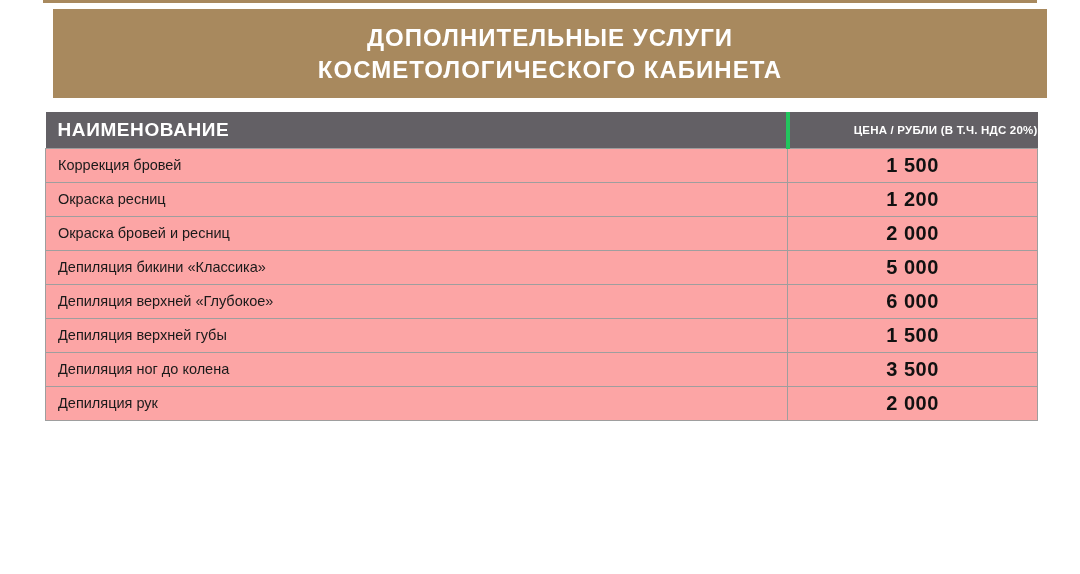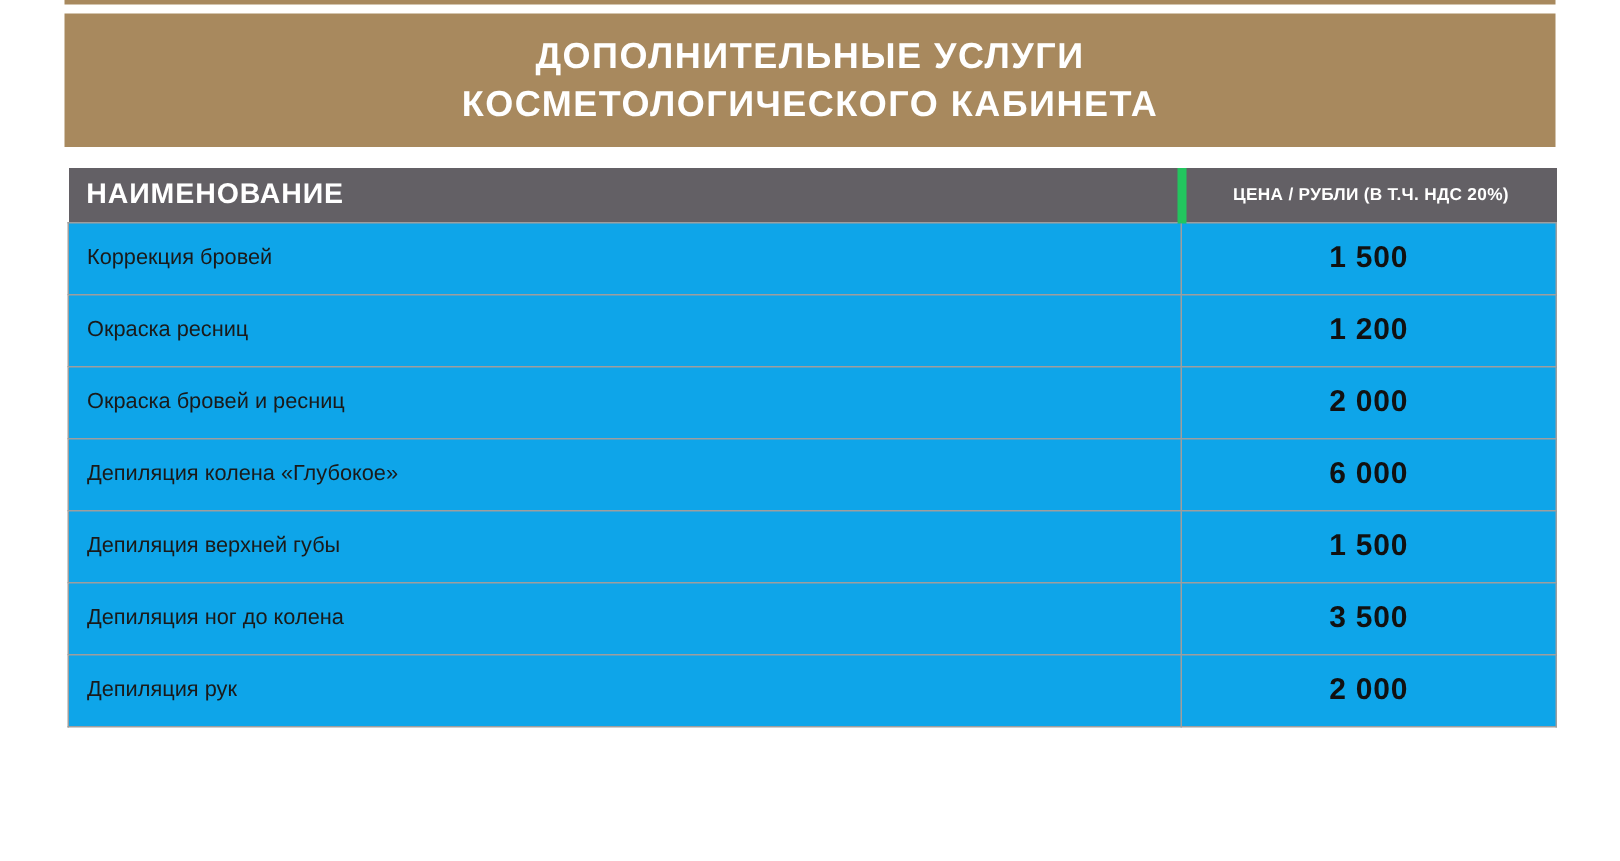--- a/index.html
+++ b/index.html
@@ -15,21 +15,21 @@
   .top-strip {
     position: absolute;
     left: 43px;
     top: 0;
     width: 994px;
     height: 3px;
     background: #a8895e;
   }
   .banner {
     position: absolute;
-    left: 43px;
+    left: 53px;
     top: 9px;
     width: 994px;
     height: 89px;
     background: #a8895e;
     color: #ffffff;
     display: flex;
     flex-direction: column;
     justify-content: center;
     text-align: center;
     font-weight: bold;
@@ -53,30 +53,30 @@
     height: 36px;
     vertical-align: middle;
   }
   .price-table th.name-head {
     text-align: left;
     padding-left: 12px;
     font-size: 19px;
     letter-spacing: 0.6px;
   }
   .price-table th.price-head {
-    text-align: center;
+    text-align: right;
     font-size: 11.5px;
     letter-spacing: 0.2px;
-    border-left: 6px solid #22c55e;
+    border-left: 4px solid #22c55e;
   }
   .price-table td {
-    height: 48px;
+    height: 34px;
     border: 1px solid #9e9e9e;
     vertical-align: middle;
-    background: #0ea5e9;
+    background: #fca5a5;
   }
   .price-table td.name-cell {
     padding-left: 12px;
     font-size: 14.5px;
     color: #1a1a1a;
   }
   .price-table td.price-cell {
     text-align: center;
     font-weight: bold;
     font-size: 20px;
@@ -114,21 +114,25 @@
         </tr>
         <tr>
           <td class="name-cell">Окраска ресниц</td>
           <td class="price-cell">1 200</td>
         </tr>
         <tr>
           <td class="name-cell">Окраска бровей и ресниц</td>
           <td class="price-cell">2 000</td>
         </tr>
         <tr>
-          <td class="name-cell">Депиляция колена «Глубокое»</td>
+          <td class="name-cell">Депиляция бикини «Классика»</td>
+          <td class="price-cell">5 000</td>
+        </tr>
+        <tr>
+          <td class="name-cell">Депиляция верхней «Глубокое»</td>
           <td class="price-cell">6 000</td>
         </tr>
         <tr>
           <td class="name-cell">Депиляция верхней губы</td>
           <td class="price-cell">1 500</td>
         </tr>
         <tr>
           <td class="name-cell">Депиляция ног до колена</td>
           <td class="price-cell">3 500</td>
         </tr>

